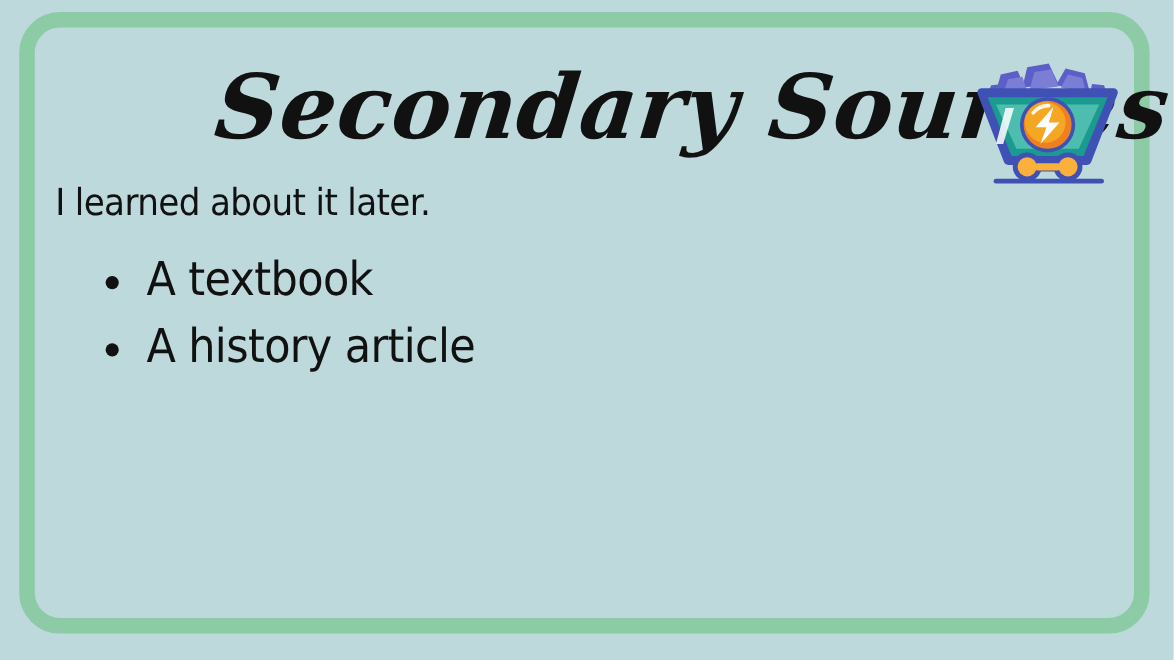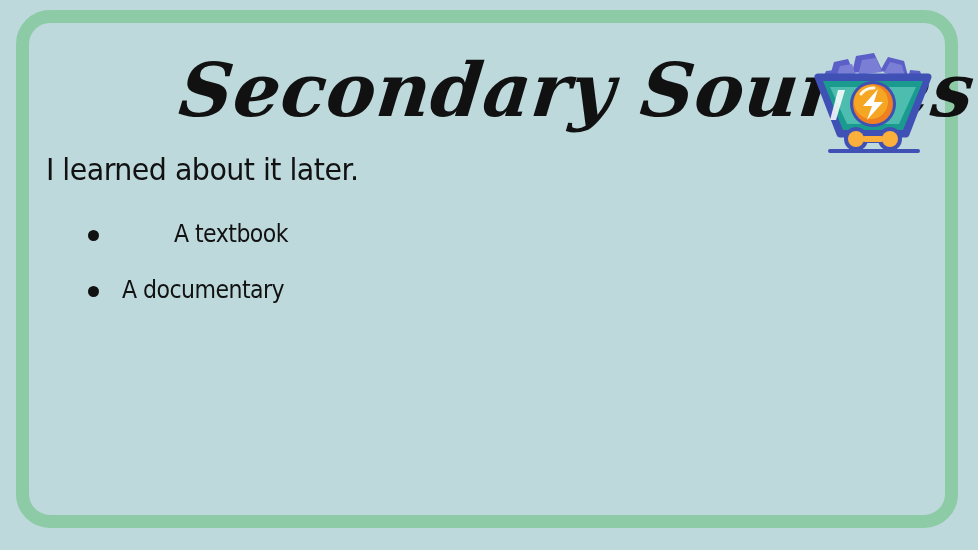--- a/index.html
+++ b/index.html
@@ -94,25 +94,24 @@
     padding: 0;
     list-style: none;
   }
 
   #source-list li {
     position: relative;
     height: 56px;
     line-height: 56px;
     padding-left: 36px;
     font-family: "DejaVu Sans", sans-serif;
-    font-size: 24px;
+    font-size: 39px;
     color: #111111;
     letter-spacing: -0.6px;
     white-space: nowrap;
-    text-align: right;
   }
 
   #source-list li .bullet-dot {
     position: absolute;
     left: 2px;
     top: 24px;
     width: 11px;
     height: 11px;
     border-radius: 50%;
     background: #111111;
@@ -180,18 +179,18 @@
 
     <div id="intro-line">I learned about it later.</div>
 
     <ul id="source-list">
       <li>
         <span class="bullet-dot"></span>
         <span class="item-text">A textbook</span>
       </li>
       <li>
         <span class="bullet-dot"></span>
-        <span class="item-text">A documentary</span>
+        <span class="item-text">A history article</span>
       </li>
     </ul>
 
   </div>
 </div>
 
 </body></html>

